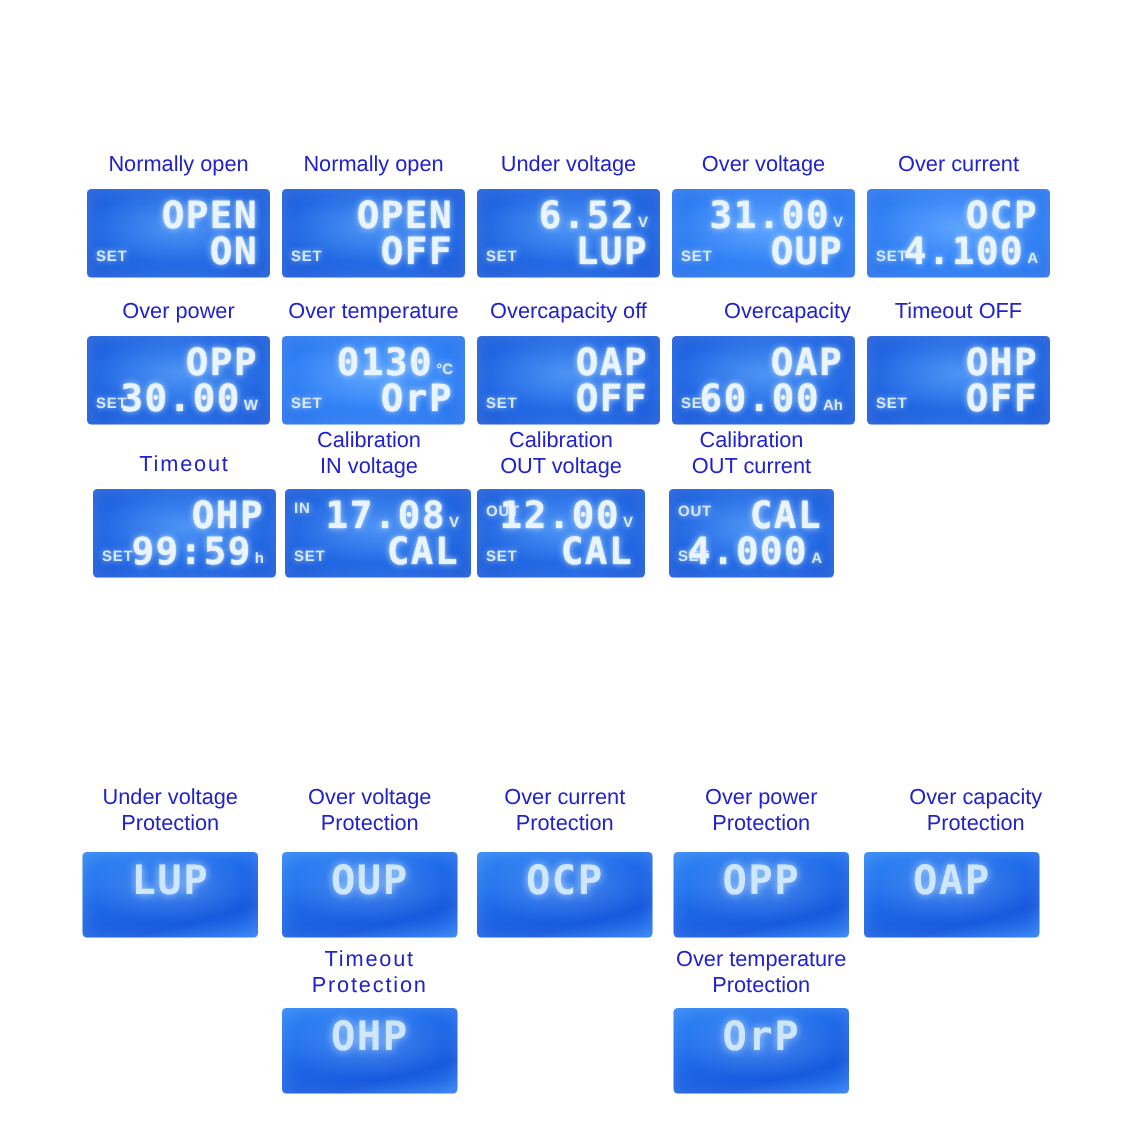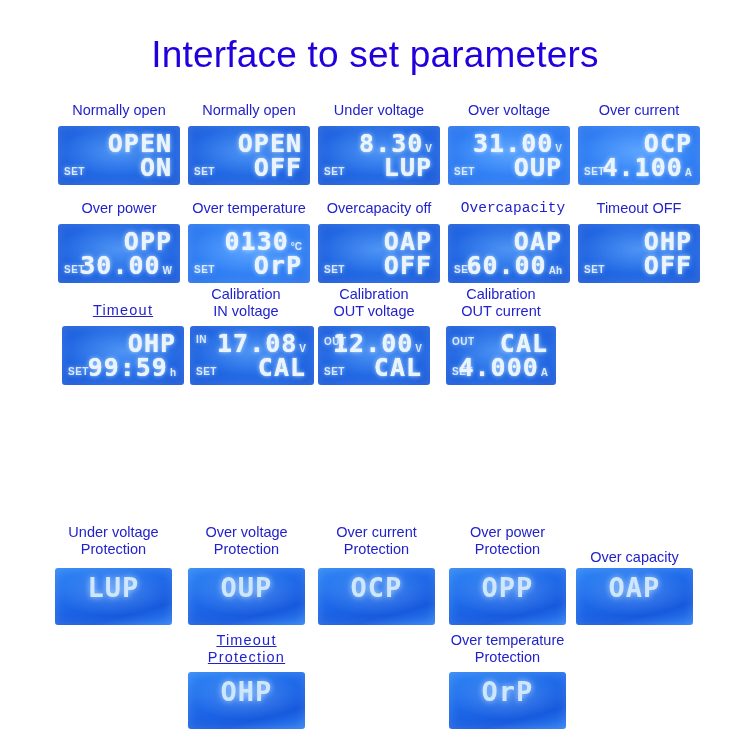--- a/index.html
+++ b/index.html
@@ -25,21 +25,21 @@
   
   .card { position: absolute; }
   .caption {
     color: #2222cc;
     font-size: 14.5px;
     line-height: 16.5px;
     text-align: center;
     white-space: nowrap;
     font-family: "Liberation Sans", sans-serif;
   }
-  .caption.sp { letter-spacing: 1.2px; text-decoration: underline; }
+  .caption.sp { letter-spacing: 1.2px; }
 
   .lcd {
     position: relative;
     border-radius: 3px;
     overflow: hidden;
     background: radial-gradient(ellipse 120% 130% at 50% 45%, #2a7bf0 0%, #1f63e0 42%, #1348c8 78%, #0f3cb4 100%);
     box-shadow: inset 0 0 12px rgba(255,255,255,0.16);
   }
   .lcd.light {
     background: radial-gradient(ellipse 130% 140% at 50% 45%, #3f92ff 0%, #2a77ef 45%, #1b57d6 85%, #1a52cf 100%);
@@ -105,21 +105,20 @@
     padding-top: 6px;
     font-size: 27px;
   }
   .prot-word .seg { color:#cfe6ff; text-shadow: 0 0 6px rgba(190,225,255,0.9); }
 </style>
 </head>
 <body>
 
 <div id="page">
 
-  <div class="section-title" id="title-0" style="top:34px;">Interface to set parameters</div>
 
 
   <div id="setup-layer">
       <div class="card" style="left: 58px; top: 126px;">
         <div class="caption" style="position: absolute; left: 0px; width: 122px; top: -24px;">
           <div>Normally open</div>
         </div>
         <div class="lcd" style="width: 122px; height: 59px;">
           <div class="glow"></div>
           <div class="tag set">SET</div>
@@ -147,21 +146,21 @@
         </div>
       </div>
       <div class="card" style="left: 318px; top: 126px;">
         <div class="caption" style="position: absolute; left: 0px; width: 122px; top: -24px;">
           <div>Under voltage</div>
         </div>
         <div class="lcd" style="width: 122px; height: 59px;">
           <div class="glow"></div>
           <div class="tag set">SET</div>
           <div class="row-main">
-            <span class="seg">8.30</span>
+            <span class="seg">6.52</span>
             <span class="unit">V</span>
           </div>
           <div class="row-sub">
             <span class="seg">LUP</span>
           </div>
         </div>
       </div>
       <div class="card" style="left: 448px; top: 126px;">
         <div class="caption" style="position: absolute; left: 0px; width: 122px; top: -24px;">
           <div>Over voltage</div>
@@ -235,21 +234,21 @@
           <div class="tag set">SET</div>
           <div class="row-main">
             <span class="seg">OAP</span>
           </div>
           <div class="row-sub">
             <span class="seg">OFF</span>
           </div>
         </div>
       </div>
       <div class="card" style="left: 448px; top: 224px;">
-        <div class="caption" style="position: absolute; left: 4px; width: 122px; top: -24px; font-family: Liberation Mono, monospace;">
+        <div class="caption" style="position: absolute; left: 16px; width: 122px; top: -24px;">
           <div>Overcapacity</div>
         </div>
         <div class="lcd" style="width: 122px; height: 59px;">
           <div class="glow"></div>
           <div class="tag set">SET</div>
           <div class="row-main">
             <span class="seg">OAP</span>
           </div>
           <div class="row-sub">
             <span class="seg">60.00</span>
@@ -386,21 +385,21 @@
           <div>Protection</div>
         </div>
         <div class="lcd prot" style="width: 117px; height: 57px;">
           <div class="glow"></div>
           <div class="prot-word">
             <span class="seg">OPP</span>
           </div>
         </div>
       </div>
       <div class="card" style="left: 576px; top: 568px;">
-        <div class="caption" style="position: absolute; left: 0px; width: 117px; top: -44px; margin-top: 25px;">
+        <div class="caption" style="position: absolute; left: 16px; width: 117px; top: -44px;">
           <div>Over capacity</div>
           <div>Protection</div>
         </div>
         <div class="lcd prot" style="width: 117px; height: 57px;">
           <div class="glow"></div>
           <div class="prot-word">
             <span class="seg">OAP</span>
           </div>
         </div>
       </div>

